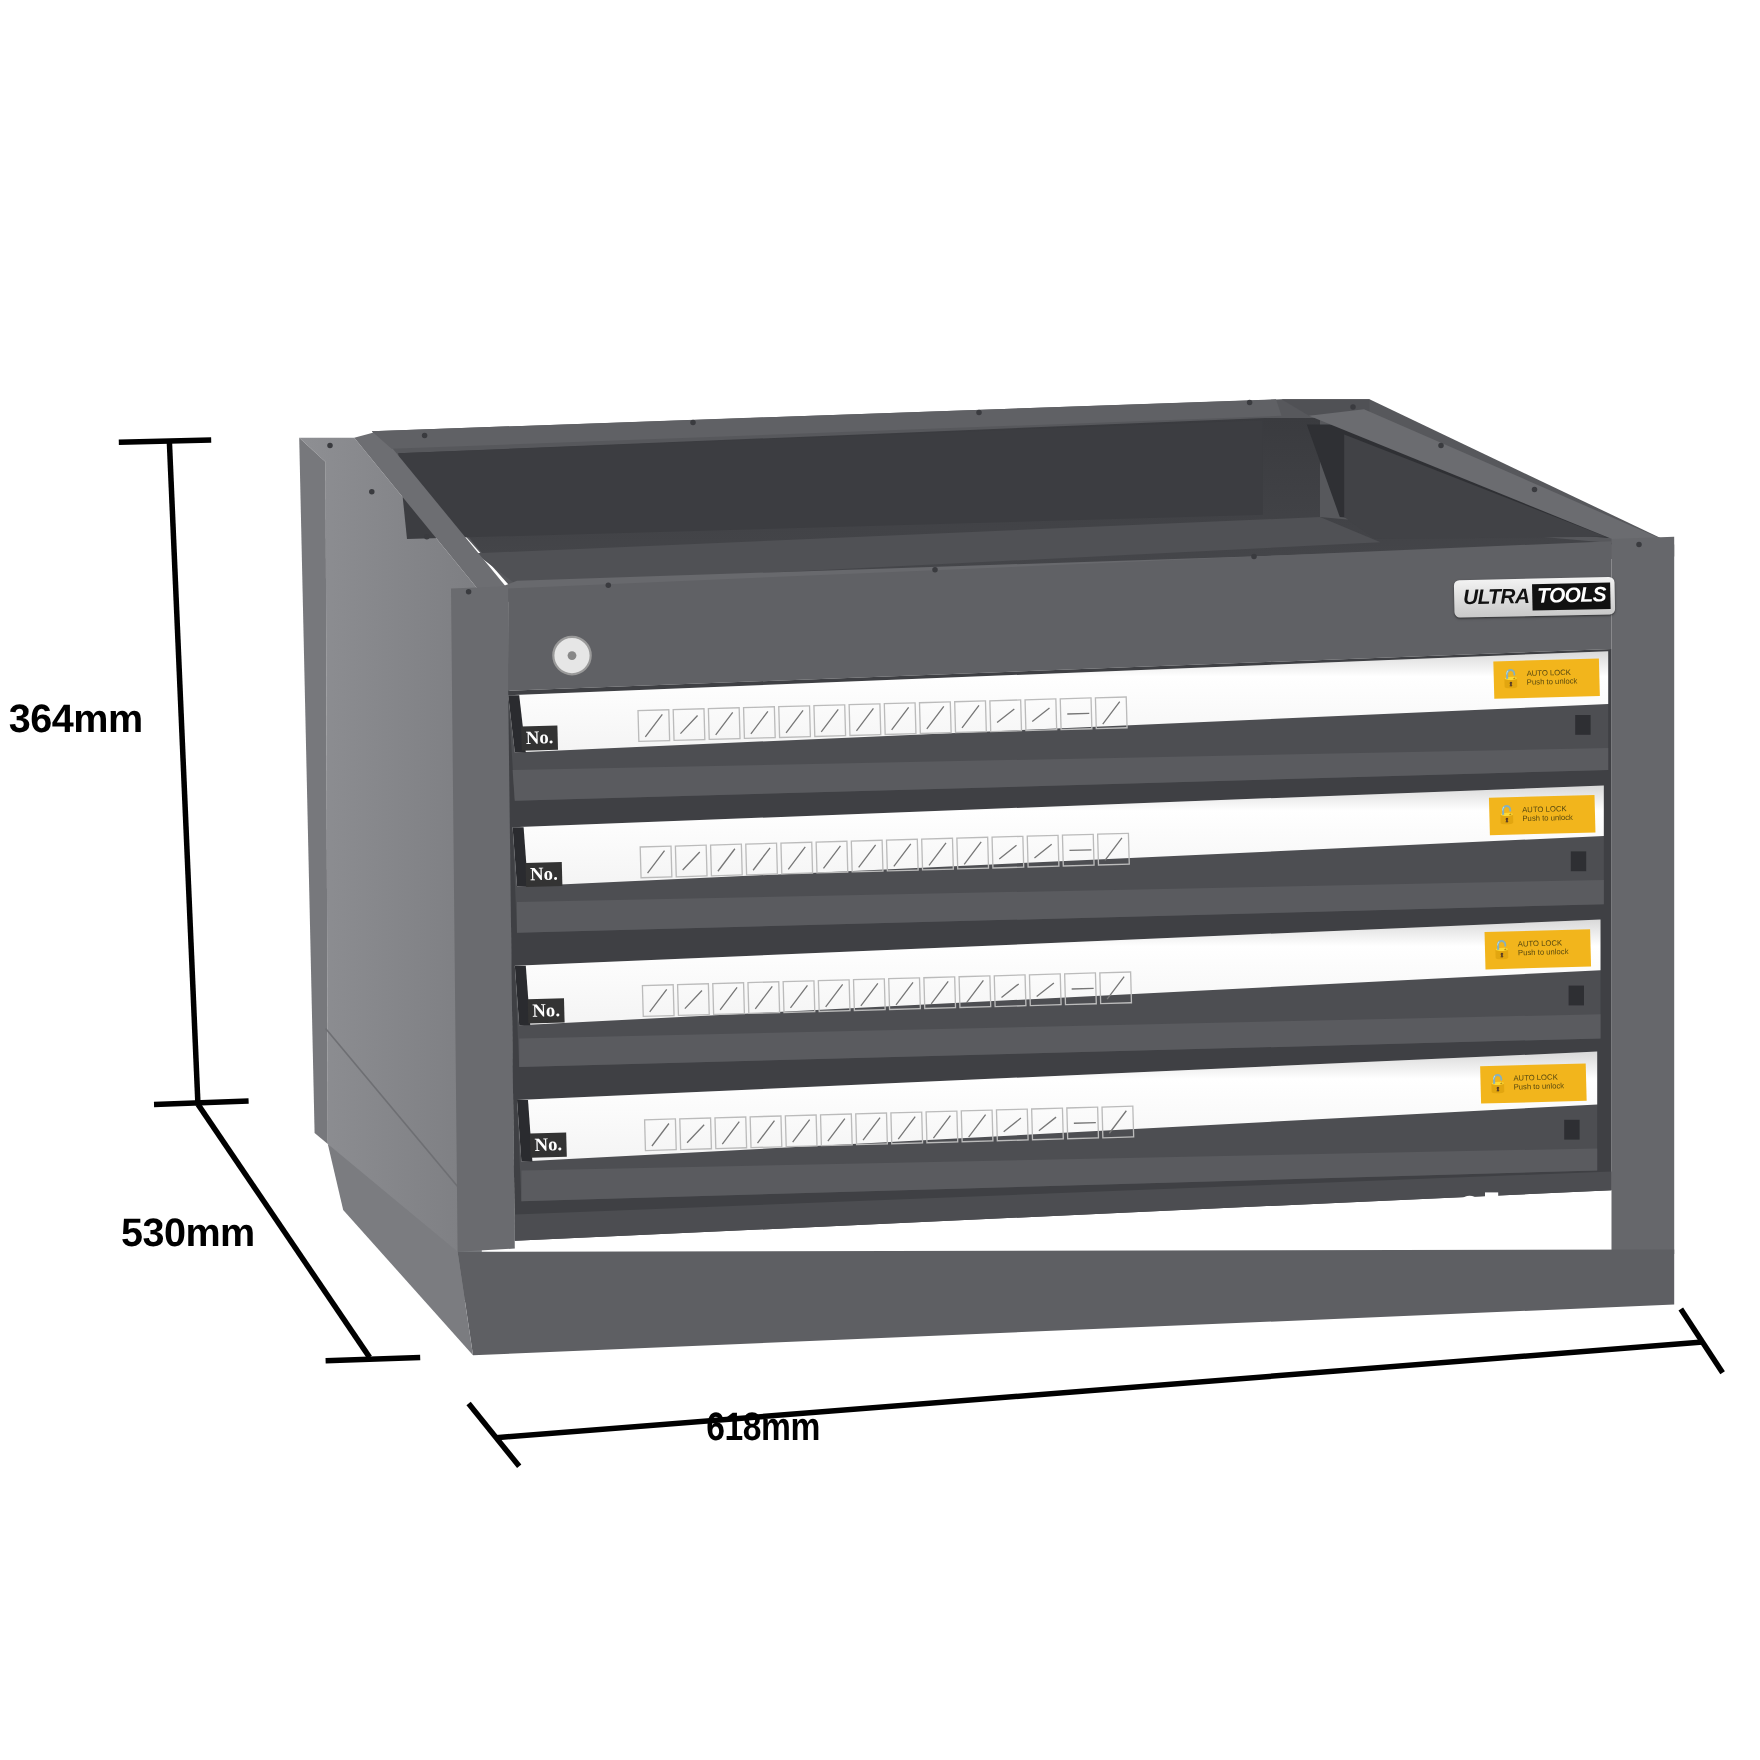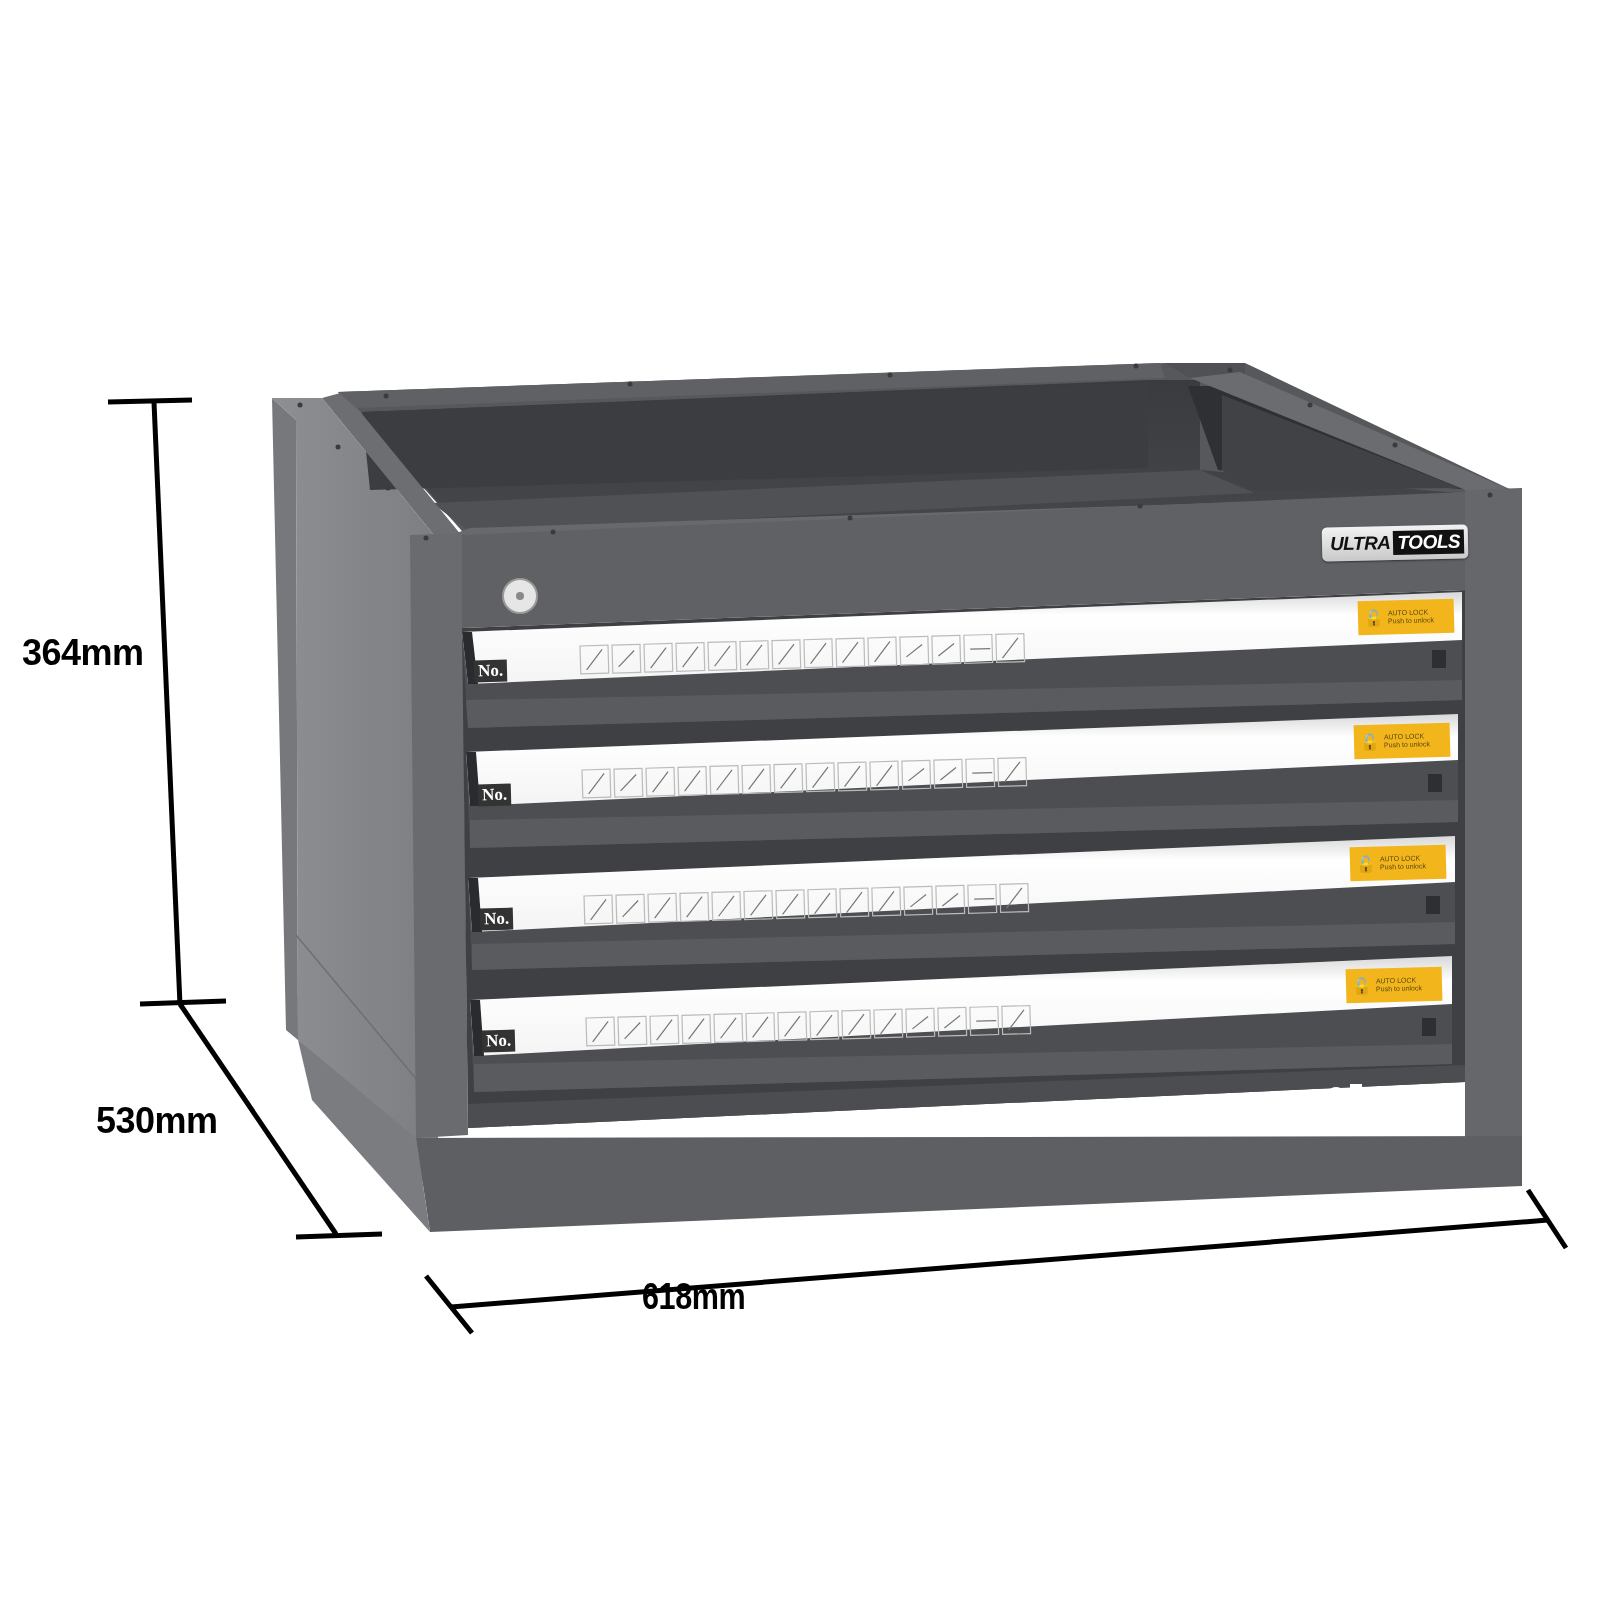--- a/index.html
+++ b/index.html
@@ -238,16 +238,16 @@
   <div class="lock-label" style="left:1350px; top:846px; transform:rotate(-1.5deg);">
     <span style="font-size:16px; color:#3a3a3a;">🔓</span>
     <span class="lock-text"><span>AUTO LOCK</span><br><span>Push to unlock</span></span>
   </div>
   <div class="lock-label" style="left:1346px; top:968px; transform:rotate(-1.5deg);">
     <span style="font-size:16px; color:#3a3a3a;">🔓</span>
     <span class="lock-text"><span>AUTO LOCK</span><br><span>Push to unlock</span></span>
   </div>
 
   
-  <span class="dim-label" style="left:8px; top:632px;margin-left:14px;">364mm</span>
-  <span class="dim-label" style="left:96px; top:1100px;">530mm</span>
+  <span class="dim-label" style="left:8px; top:632px;">364mm</span>
+  <span class="dim-label" style="left:110px; top:1100px;">530mm</span>
   <span class="dim-label" style="left:642px; top:1276px; transform:scaleX(0.85); transform-origin:left;">618mm</span>
 </div>
 
 </body></html>

